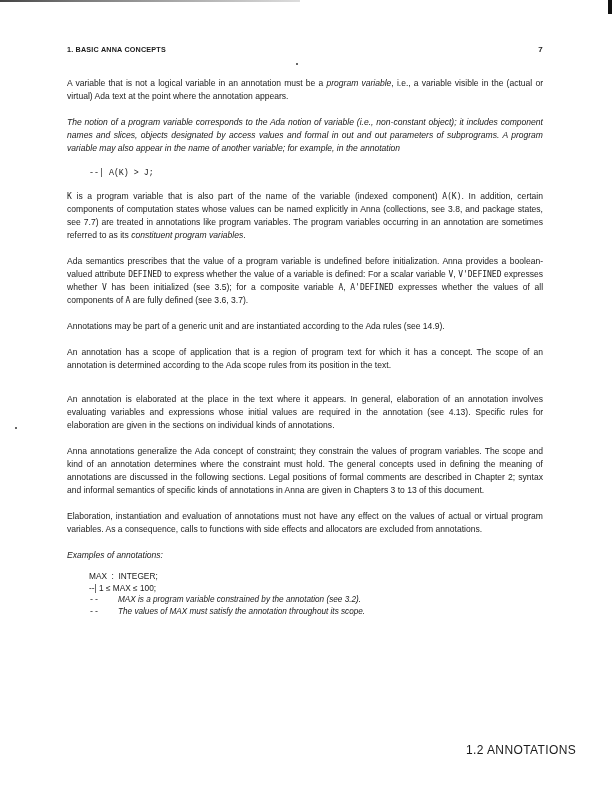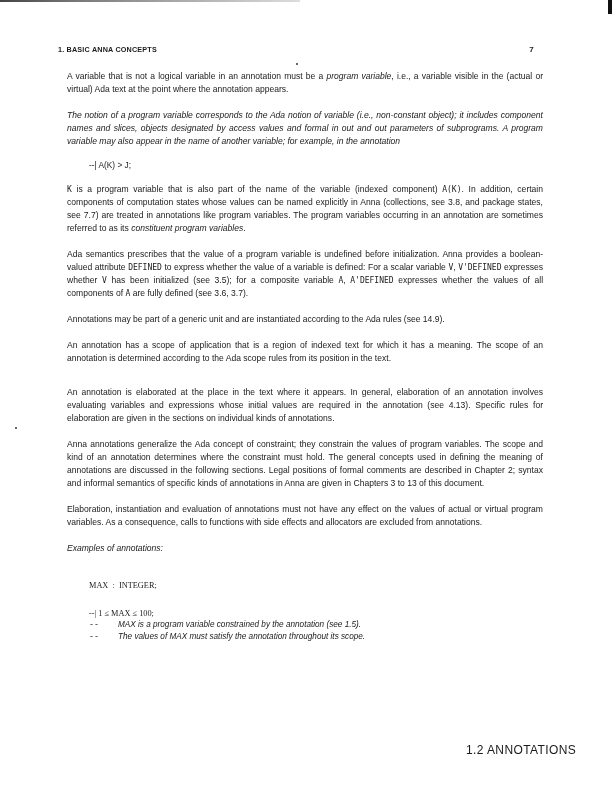--- a/index.html
+++ b/index.html
@@ -26,55 +26,55 @@
     .edge-mark {
       position: absolute;
       left: 608px;
       top: 0;
       width: 4px;
       height: 14px;
       background: #111;
     }
     .running-head {
       position: absolute;
-      left: 58px;
+      left: 67px;
       top: 45px;
       width: 476px;
       font-size: 7.2px;
       font-weight: bold;
       letter-spacing: 0.2px;
       display: flex;
       justify-content: space-between;
     }
     .page-number {
       font-size: 8px;
       font-weight: bold;
     }
     .content {
       position: absolute;
       left: 67px;
-      top: 70px;
+      top: 77px;
       width: 476px;
       font-size: 8.55px;
       line-height: 13px;
     }
     .content p {
       margin: 0 0 13px 0;
       text-align: justify;
     }
     .content p.tight {
       margin-bottom: 11px;
       font-style: italic;
     }
     .mono {
       font-family: "DejaVu Sans Mono", monospace;
       font-size: 8px;
     }
     .code-line {
-      font-family: Liberation Sans, sans-serif;
+      font-family: Liberation Mono, monospace;
       font-size: 8.3px;
       margin: 0 0 11px 22px;
       white-space: pre;
     }
     em {
       font-style: italic;
     }
     .examples-heading {
       font-style: italic;
       margin: 0 0 9px 0;
@@ -82,23 +82,22 @@
     .example-block {
       margin-left: 22px;
       font-size: 8.3px;
       line-height: 11.5px;
     }
     .example-line {
       white-space: pre;
       display: flex;
     }
     .example-line .code {
-      font-family: Liberation Serif, serif;
+      font-family: Liberation Sans, sans-serif;
       white-space: pre;
-      margin-top: 16px;
     }
     .example-line .cmt-mark {
       font-family: "DejaVu Sans Mono", monospace;
       width: 29px;
       display: inline-block;
     }
     .example-line .cmt-text {
       font-style: italic;
       font-size: 8.2px;
     }
@@ -138,40 +137,40 @@
   <p class="tight">The notion of a program variable corresponds to the Ada notion of variable (i.e., non-constant object); it includes component names and slices, objects designated by access values and formal in out and out parameters of subprograms.  A program variable may also appear in the name of another variable; for example, in the annotation</p>
 
   <div class="code-line">--| A(K) &gt; J;</div>
 
   <p><span class="mono">K</span><span> is a program variable that is also part of the name of the variable (indexed component) </span><span class="mono">A(K)</span><span>.  In addition, certain components of computation states whose values can be named explicitly in Anna (collections, see 3.8, and package states, see 7.7) are treated in annotations like program variables. The program variables occurring in an annotation are sometimes referred to as its </span><em>constituent program variables</em><span>.</span></p>
 
   <p><span>Ada semantics prescribes that the value of a program variable is undefined before initialization.  Anna provides a boolean-valued attribute </span><span class="mono">DEFINED</span><span> to express whether the value of a variable is defined: For a scalar variable </span><span class="mono">V</span><span>, </span><span class="mono">V'DEFINED</span><span> expresses whether </span><span class="mono">V</span><span> has been initialized (see 3.5); for a composite variable </span><span class="mono">A</span><span>, </span><span class="mono">A'DEFINED</span><span> expresses whether the values of all components of </span><span class="mono">A</span><span> are fully defined (see 3.6, 3.7).</span></p>
 
   <p>Annotations may be part of a generic unit and are instantiated according to the Ada rules (see 14.9).</p>
 
-  <p style="margin-bottom:21px;">An annotation has a scope of application that is a region of indexed text for which it has a meaning. The scope of an annotation is determined according to the Ada scope rules from its position in the text.</p>
+  <p style="margin-bottom:21px;">An annotation has a scope of application that is a region of program text for which it has a concept. The scope of an annotation is determined according to the Ada scope rules from its position in the text.</p>
 
   <p>An annotation is elaborated at the place in the text where it appears.  In general, elaboration of an annotation involves evaluating variables and expressions whose initial values are required in the annotation (see 4.13).  Specific rules for elaboration are given in the sections on individual kinds of annotations.</p>
 
   <p>Anna annotations generalize the Ada concept of constraint; they constrain the values of program variables.  The scope and kind of an annotation determines where the constraint must hold.  The general concepts used in defining the meaning of annotations are discussed in the following sections. Legal positions of formal comments are described in Chapter 2; syntax and informal semantics of specific kinds of annotations in Anna are given in Chapters 3 to 13 of this document.</p>
 
   <p>Elaboration, instantiation and evaluation of annotations must not have any effect on the values of actual or virtual program variables.  As a consequence, calls to functions with side effects and allocators are excluded from annotations.</p>
 
   <div class="examples-heading">Examples of annotations:</div>
 
   <div class="example-block">
     <div class="example-line">
       <span class="code">MAX  :  INTEGER;</span>
     </div>
     <div class="example-line">
       <span class="code">--| 1 ≤ MAX ≤ 100;</span>
     </div>
     <div class="example-line">
       <span class="cmt-mark">--</span>
-      <span class="cmt-text">MAX is a program variable constrained by the annotation (see 1.5).</span>
+      <span class="cmt-text">MAX is a program variable constrained by the annotation (see 3.2).</span>
     </div>
     <div class="example-line">
       <span class="cmt-mark">--</span>
       <span class="cmt-text">The values of MAX must satisfy the annotation throughout its scope.</span>
     </div>
   </div>
 </div>
 
 <div class="footer">1.2 ANNOTATIONS</div>
 

